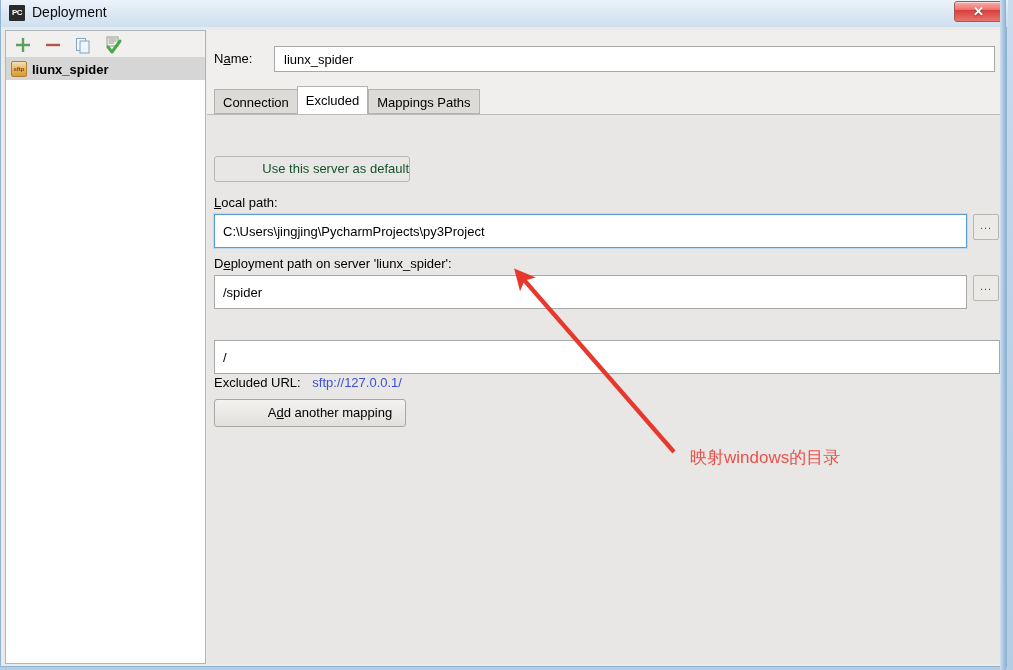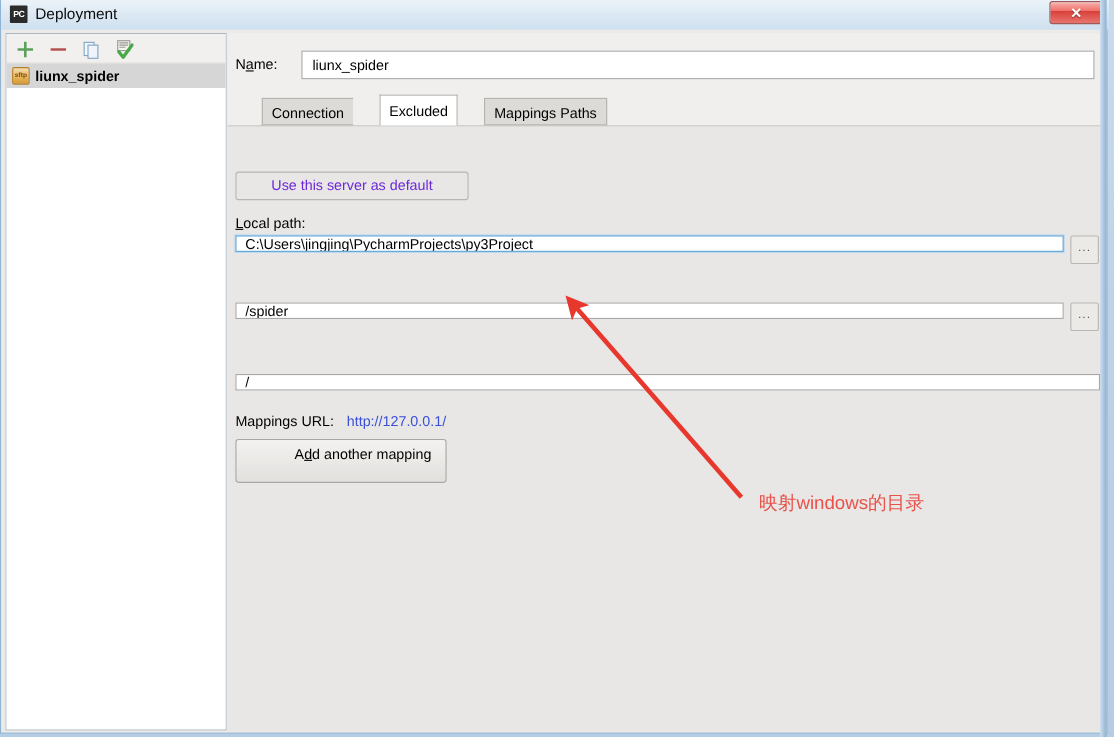--- a/index.html
+++ b/index.html
@@ -215,21 +215,20 @@
     height: 25px;
     line-height: 25px;
     padding: 0 8px;
     font-size: 13px;
     background: #dcdbd8;
     border: 1px solid #b5b3b0;
     border-right: none;
     box-sizing: border-box;
     color: #000;
     white-space: nowrap;
-    margin-left: 24px;
   }
   .tab.last { border-right: 1px solid #b5b3b0; }
   .tab.active {
     background: #ffffff;
     height: 28px;
     line-height: 27px;
     border-bottom: none;
     border-left: 1px solid #b5b3b0;
     border-right: 1px solid #b5b3b0;
   }
@@ -239,43 +238,43 @@
     position: absolute;
     left: 0; top: 85px;
     width: 797px;
     bottom: 0;
     background: #e8e7e5;
   }
 
   #default-button {
     position: absolute;
     left: 7px; top: 41px;
-    width: 212px; height: 26px;
+    width: 196px; height: 26px;
     background: #e8e7e5;
     border: 1px solid #b8b6b3;
     border-radius: 3px;
     box-sizing: border-box;
-    color: #6d28d9;
+    color: #14532d;
     font-size: 13px;
     line-height: 24px;
-    text-align: center;
+    text-align: right;
     font-family: "Liberation Sans", sans-serif;
   }
 
   .field-label {
     position: absolute;
     left: 7px;
     font-size: 13px;
     color: #000000;
     white-space: nowrap;
   }
   .text-field {
     position: absolute;
     left: 7px;
-    height: 15px;
+    height: 34px;
     background: #ffffff;
     border: 1px solid #a8a8a8;
     box-sizing: border-box;
     font-size: 13px;
     padding: 0 0 0 8px;
     line-height: 24px;
     color: #000;
     outline: none;
     font-family: "Liberation Sans", sans-serif;
   }
@@ -315,21 +314,21 @@
     white-space: nowrap;
   }
   #project-url-link {
     color: #3b4fd8;
     margin-left: 8px;
   }
 
   #add-mapping-button {
     position: absolute;
     left: 7px; top: 284px;
-    width: 192px; height: 40px;
+    width: 192px; height: 28px;
     background: linear-gradient(180deg,#f3f2f0 0%,#e2e0dd 100%);
     border: 1px solid #a9a7a4;
     border-radius: 3px;
     box-sizing: border-box;
     font-size: 13px;
     line-height: 26px;
     text-align: center;
     color: #000;
     font-family: "Liberation Sans", sans-serif;
     padding-left: 40px;
@@ -436,28 +435,29 @@
     </div>
 
     <div id="tab-body">
 
       <div id="default-button">Use this server as default</div>
 
       <div class="field-label" id="local-path-label"><span class="mn">L</span>ocal path:</div>
       <input class="text-field focused" id="local-path-input" type="text" value="C:\Users\jingjing\PycharmProjects\py3Project" style="">
       <div class="browse-button" id="local-path-browse">...</div>
 
+      <div class="field-label" id="deploy-path-label">D<span class="mn">e</span>ployment path on server 'liunx_spider':</div>
       <input class="text-field" id="deploy-path-input" type="text" value="/spider" style="">
       <div class="browse-button" id="deploy-path-browse">...</div>
 
       <input class="text-field" id="web-path-input" type="text" value="/" style="">
 
       <div id="project-url-row">
-        <span>Mappings URL:</span>
-        <span id="project-url-link">http://127.0.0.1/</span>
+        <span>Excluded URL:</span>
+        <span id="project-url-link">sftp://127.0.0.1/</span>
       </div>
 
       <div id="add-mapping-button">A<span class="mn">d</span>d another mapping</div>
 
     </div>
   </div>
 
   <div id="right-edge"></div>
 </div>
 

